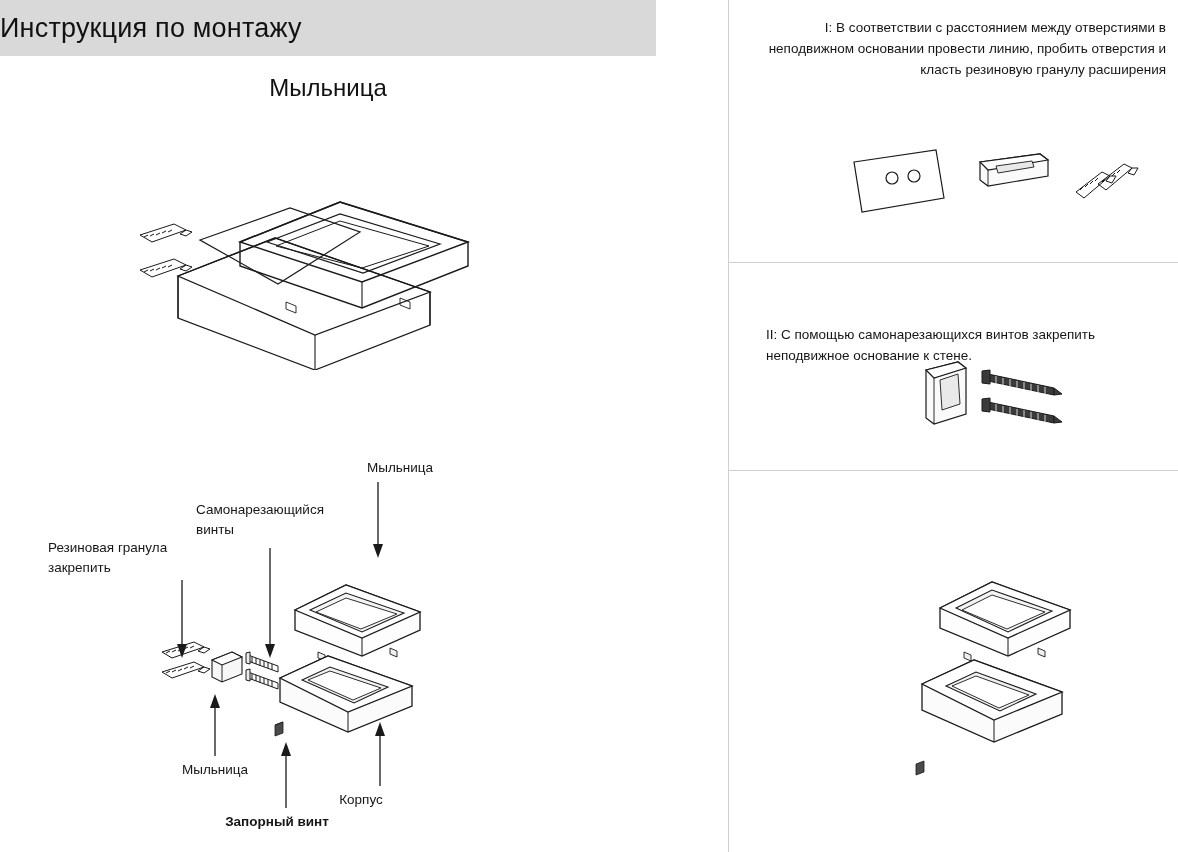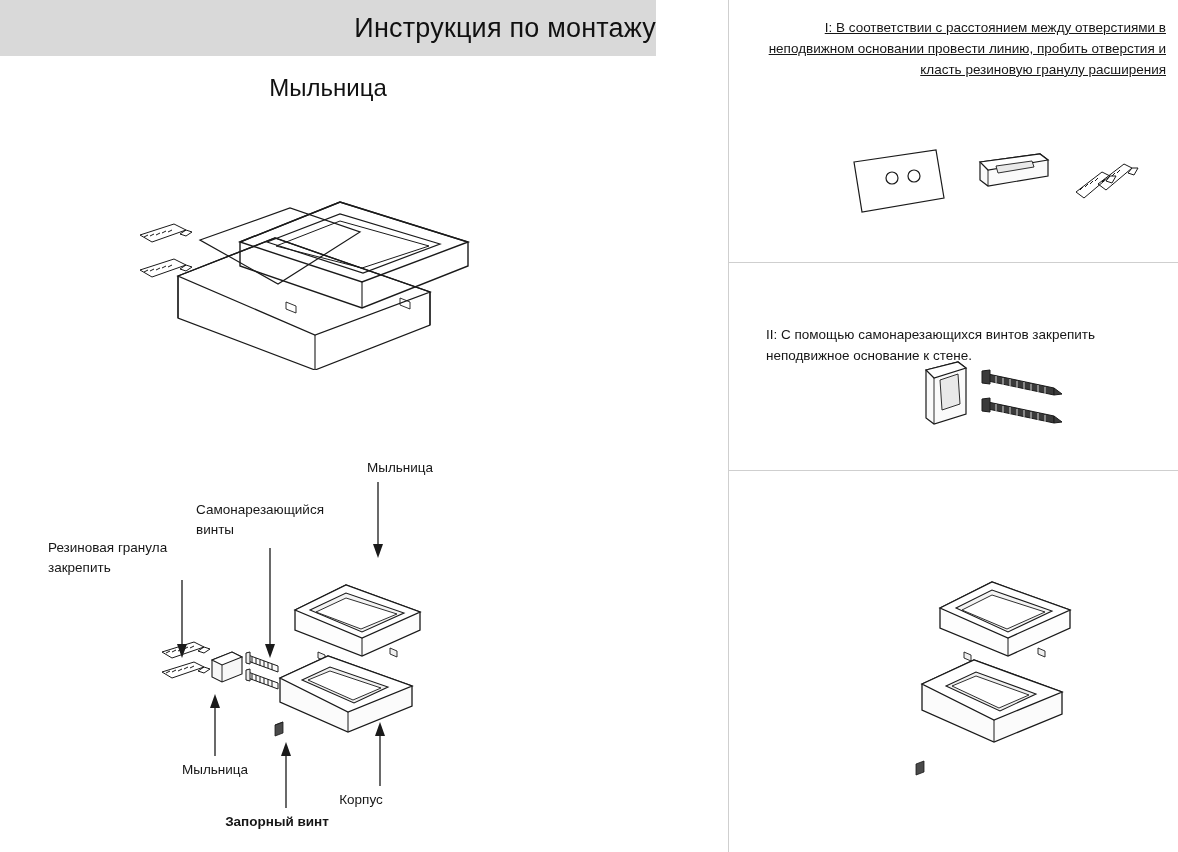--- a/index.html
+++ b/index.html
@@ -28,21 +28,21 @@
     height: 56px;
     background: #d9d9d9;
   }
   .header-title {
     position: absolute;
     left: 0;
     top: 0;
     width: 656px;
     height: 52px;
     line-height: 56px;
-    text-align: right;
+    text-align: left;
     font-size: 27px;
     color: #111;
     letter-spacing: 0.2px;
   }
   .product-title {
     position: absolute;
     left: 0;
     top: 74px;
     width: 656px;
     text-align: center;
@@ -74,21 +74,20 @@
     position: absolute;
     font-size: 13.5px;
     line-height: 1.55;
     color: #161616;
   }
   .step-1 {
     left: 766px;
     top: 18px;
     width: 400px;
     text-align: right;
-    text-decoration: underline;
   }
   .step-2 {
     left: 766px;
     top: 281px;
     width: 400px;
     margin-top: 44px;
   }
   .step-3 {
     left: 766px;
     top: 489px;

